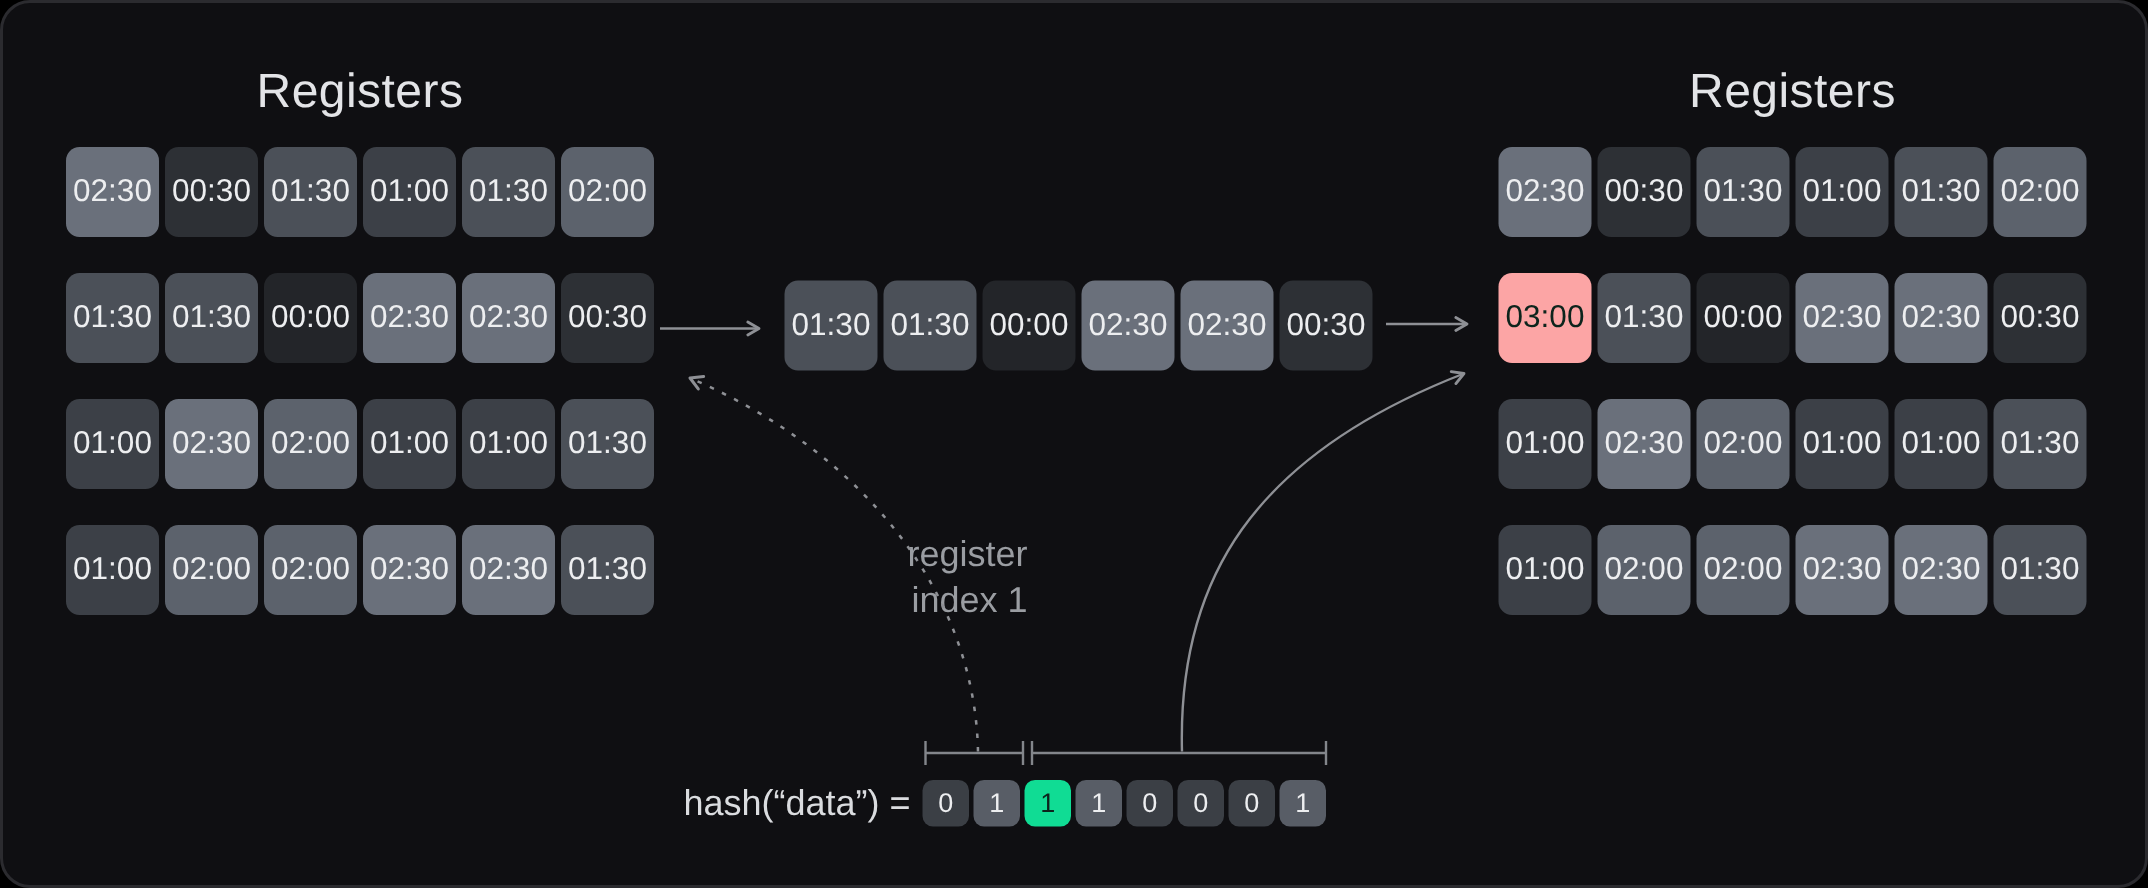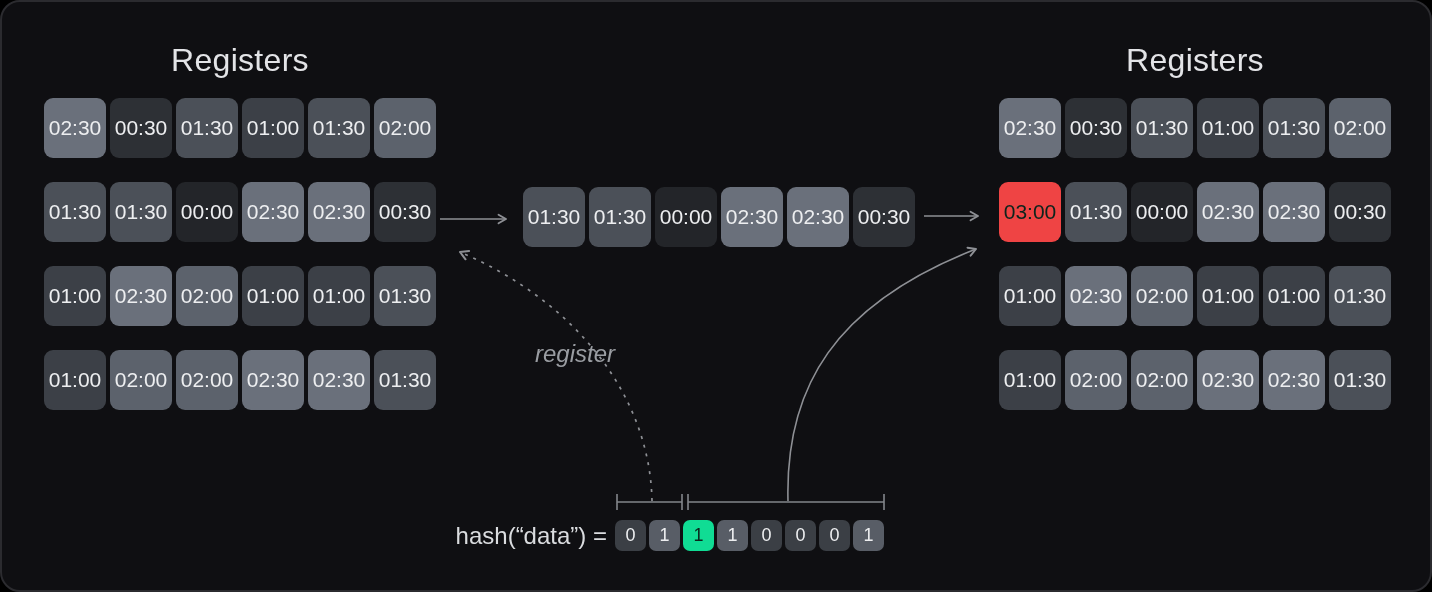--- a/index.html
+++ b/index.html
@@ -29,22 +29,22 @@
     position: absolute; left: 521px; top: 185px;
     display: grid; grid-template-columns: repeat(6, 62px);
     grid-auto-rows: 60px; column-gap: 4px;
   }
   .cell {
     border-radius: 9px; display: flex; align-items: center; justify-content: center;
     font-size: 21px; color: var(--cellText, #edeef0);
   }
   .cell.hl { color: var(--greenText, #0c241c); font-weight: 500; }
   .annot {
-    position: absolute; top: 336px; width: 220px; text-align: center;
-    font-size: 24px; line-height: 31px; color: var(--muted, #9a9da2); font-style: italic;
+    position: absolute; top: 352px; width: 220px; text-align: right;
+    font-size: 24px; line-height: 31px; color: var(--muted, #9a9da2);
   }
   .hash-label {
     position: absolute; left: 350px; top: 519px; width: 255px;
     text-align: right; font-size: 24px; line-height: 30px;
     color: var(--hashText, #dadcdf);
   }
   .bits { position: absolute; left: 613px; top: 518px; display: flex; gap: 3px; }
   .bit {
     width: 31px; height: 31px; border-radius: 7px;
     display: flex; align-items: center; justify-content: center;
@@ -96,21 +96,21 @@
     </div>
 
   <div class="grid-title" style="left:997px">Registers</div>
   <div class="reg-grid" style="left:997px">
       <div class="cell" style="background: rgb(106, 112, 123);">02:30</div>
       <div class="cell" style="background: rgb(45, 48, 53);">00:30</div>
       <div class="cell" style="background: rgb(75, 80, 88);">01:30</div>
       <div class="cell" style="background: rgb(60, 64, 71);">01:00</div>
       <div class="cell" style="background: rgb(75, 80, 88);">01:30</div>
       <div class="cell" style="background: rgb(92, 98, 108);">02:00</div>
-      <div class="cell hl" style="background: #ef4444;">03:00</div>
+      <div class="cell hl" style="background: #fca5a5;">03:00</div>
       <div class="cell" style="background: rgb(75, 80, 88);">01:30</div>
       <div class="cell" style="background: rgb(35, 37, 41);">00:00</div>
       <div class="cell" style="background: rgb(106, 112, 123);">02:30</div>
       <div class="cell" style="background: rgb(106, 112, 123);">02:30</div>
       <div class="cell" style="background: rgb(45, 48, 53);">00:30</div>
       <div class="cell" style="background: rgb(60, 64, 71);">01:00</div>
       <div class="cell" style="background: rgb(106, 112, 123);">02:30</div>
       <div class="cell" style="background: rgb(92, 98, 108);">02:00</div>
       <div class="cell" style="background: rgb(60, 64, 71);">01:00</div>
       <div class="cell" style="background: rgb(60, 64, 71);">01:00</div>
@@ -118,20 +118,21 @@
       <div class="cell" style="background: rgb(60, 64, 71);">01:00</div>
       <div class="cell" style="background: rgb(92, 98, 108);">02:00</div>
       <div class="cell" style="background: rgb(92, 98, 108);">02:00</div>
       <div class="cell" style="background: rgb(106, 112, 123);">02:30</div>
       <div class="cell" style="background: rgb(106, 112, 123);">02:30</div>
       <div class="cell" style="background: rgb(75, 80, 88);">01:30</div>
     </div>
 
   <div class="annot" style="left:463px">
     <div>register</div>
+    <div>index 1</div>
   </div>
 
   <div class="hash-label">hash(“data”) =</div>
   <div class="bits">
       <div class="bit" style="background: rgb(59, 63, 69);">0</div>
       <div class="bit" style="background: rgb(88, 93, 102);">1</div>
       <div class="bit hl" style="background: rgb(16, 220, 148);">1</div>
       <div class="bit" style="background: rgb(88, 93, 102);">1</div>
       <div class="bit" style="background: rgb(59, 63, 69);">0</div>
       <div class="bit" style="background: rgb(59, 63, 69);">0</div>

